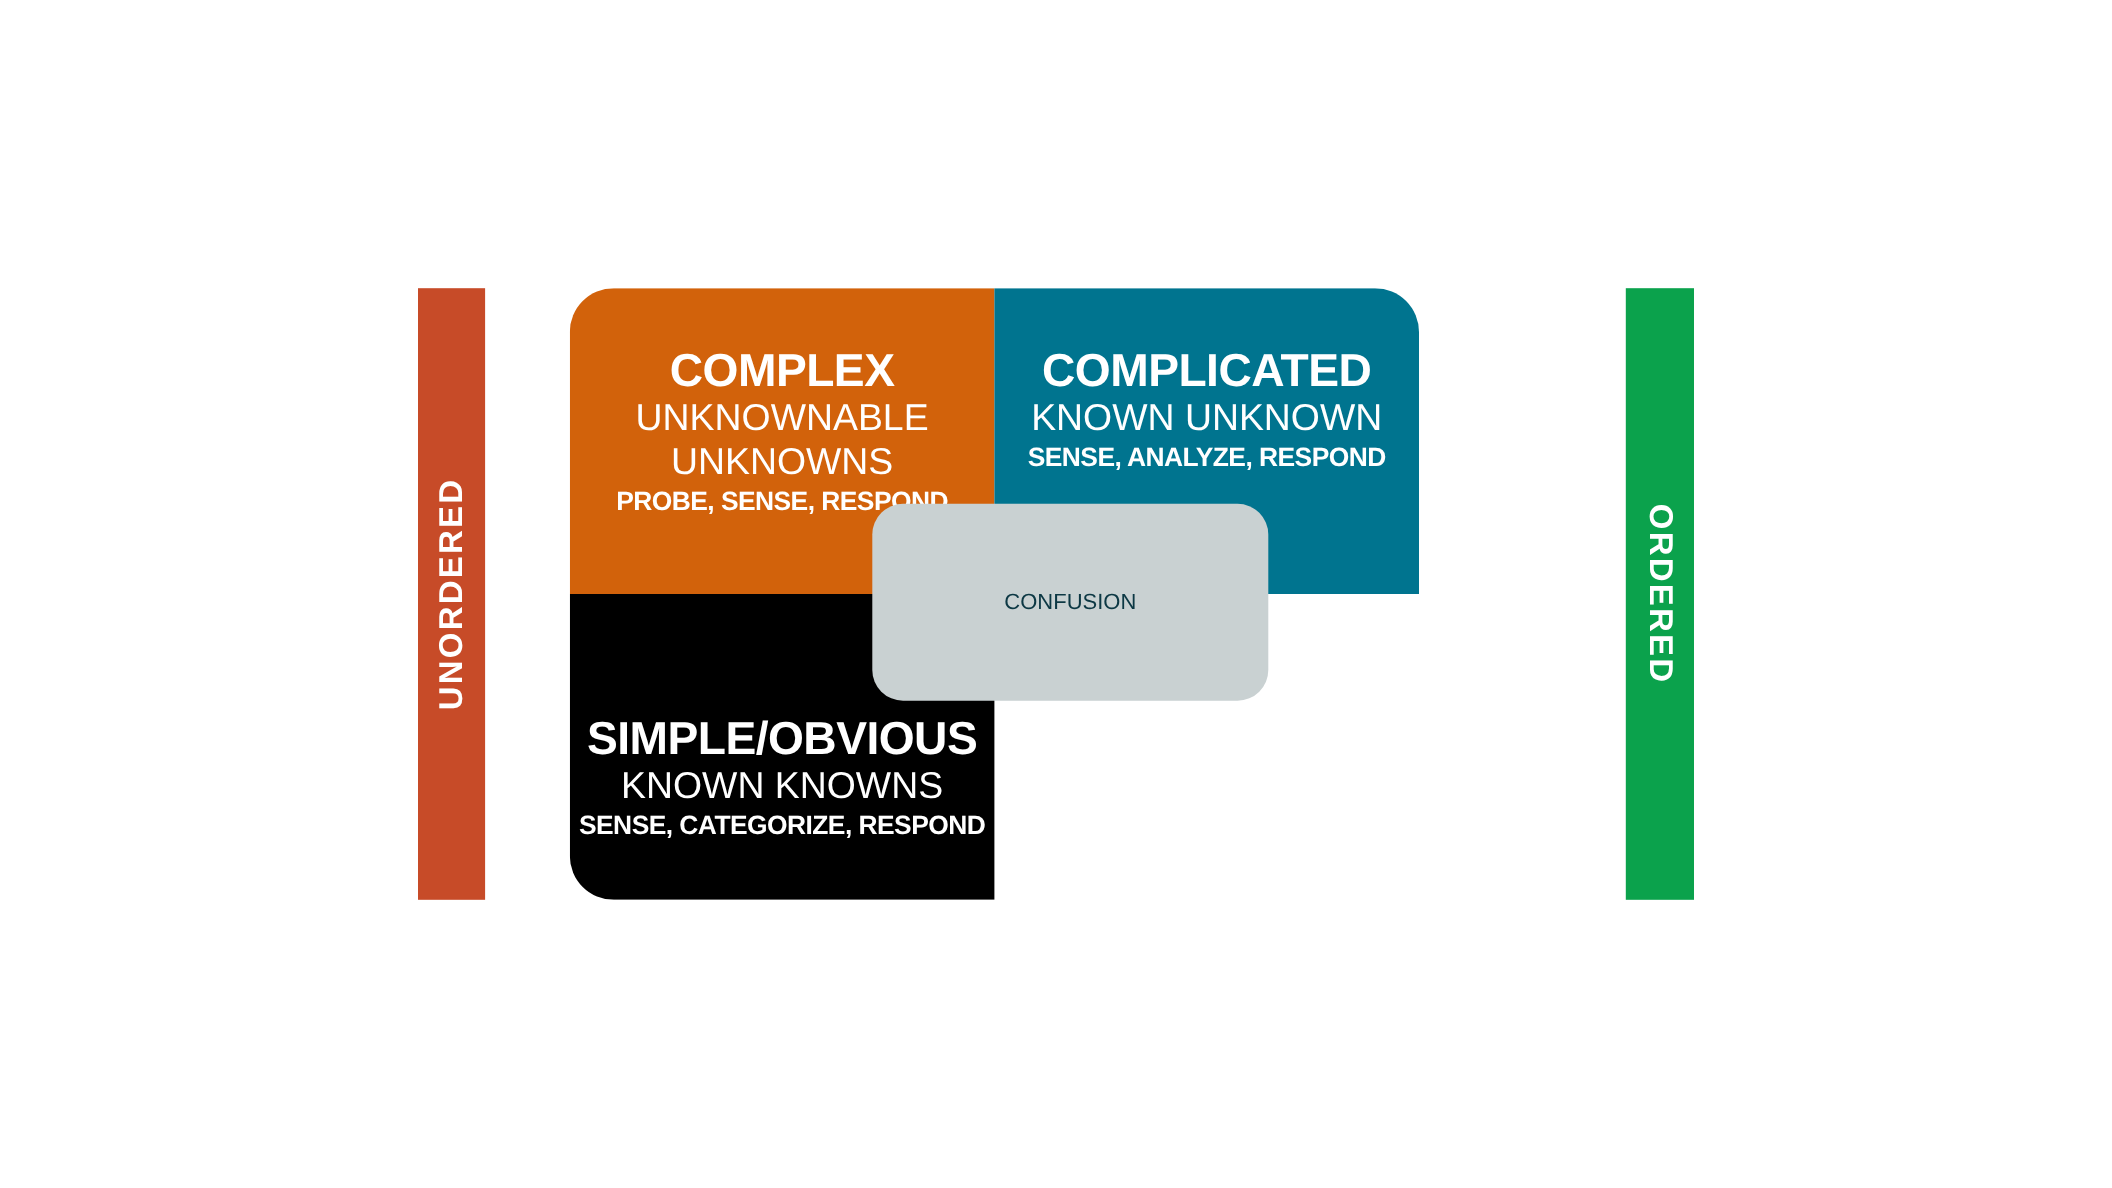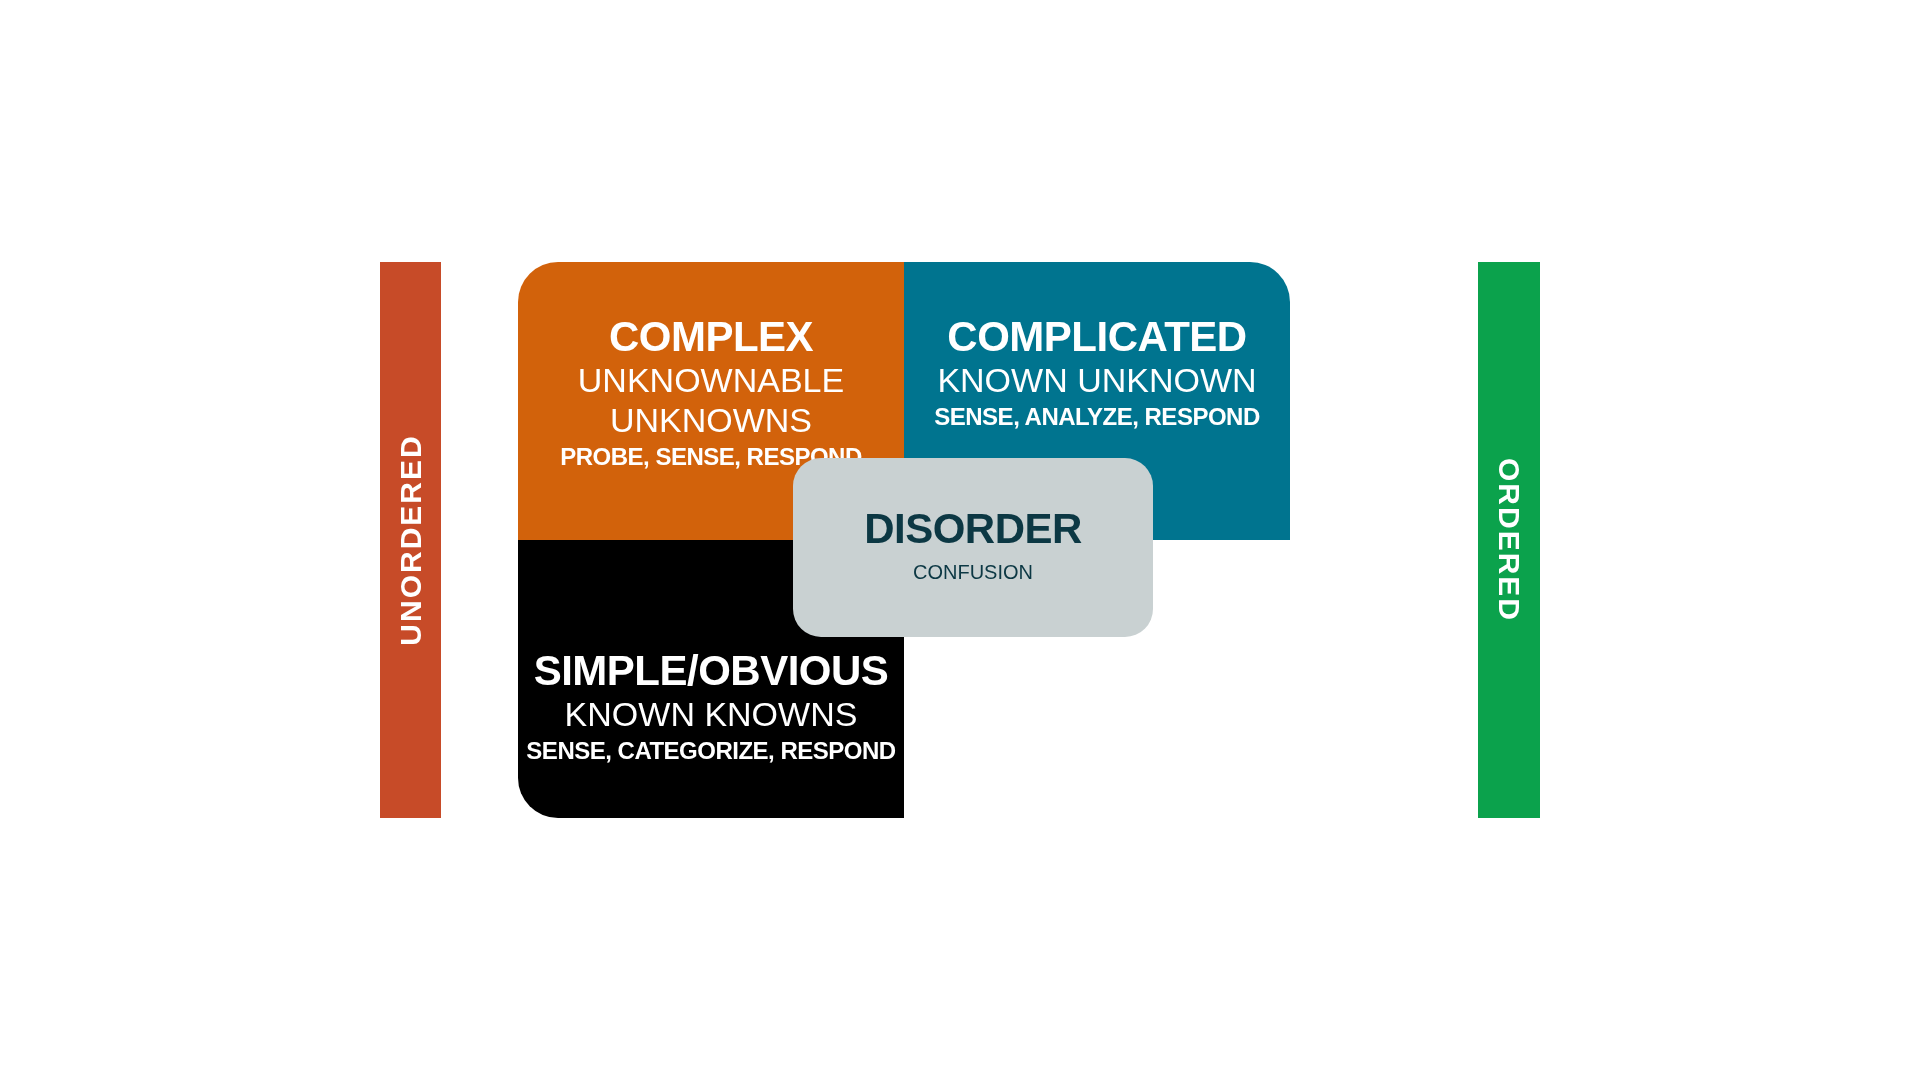--- a/index.html
+++ b/index.html
@@ -141,17 +141,16 @@
       <div class="q-text">
         <div class="q-title">SIMPLE/OBVIOUS</div>
         <div class="q-subtitle">KNOWN KNOWNS</div>
         <div class="q-actions">SENSE, CATEGORIZE, RESPOND</div>
       </div>
     </div>
 
   </div>
 
   <div class="center-box" style="background-color: rgb(201, 209, 210); color: rgb(12, 56, 68);">
-    <div class="center-title">DISORDER</div>
     <div class="center-subtitle">CONFUSION</div>
   </div>
 
 </div>
 
 </body></html>

